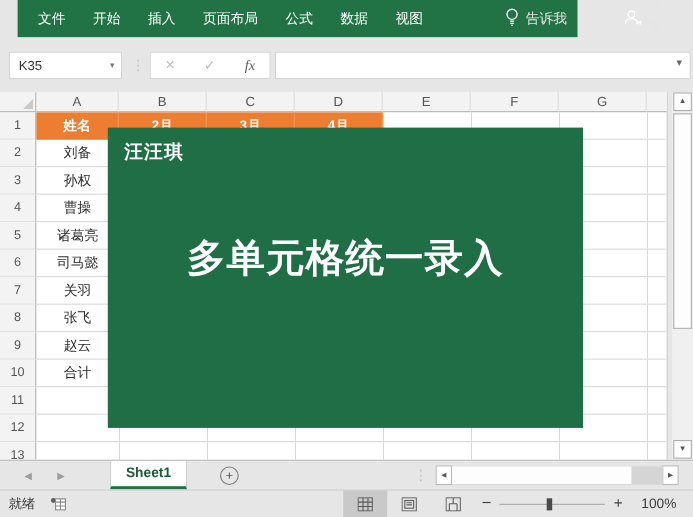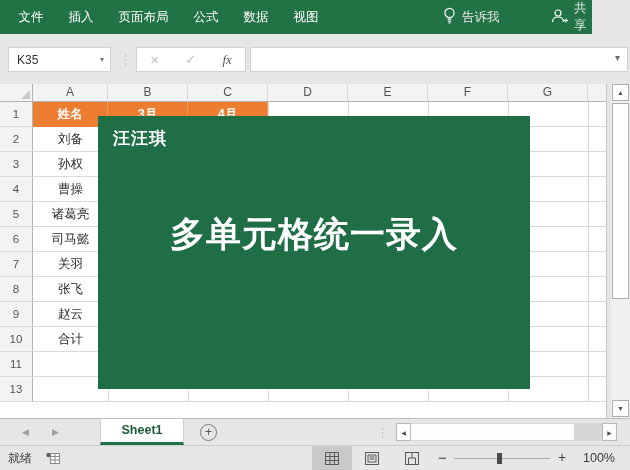--- a/index.html
+++ b/index.html
@@ -5,21 +5,21 @@
   :root{
     --green:#217346; --orange:#ED7D31; --overlay:#1F6E46;
     --chrome:#e6e6e6; --hdrbg:#f3f3f3; --hdrline:#b5b5b5;
     --gridline:#d9d9d9; --boxborder:#d2d2d2; --txt:#3a3a3a;
   }
   *{box-sizing:border-box;margin:0;padding:0;font-family:"Liberation Sans","DejaVu Sans",sans-serif;}
   html,body{width:630px;height:470px;overflow:hidden;}
   body{position:relative;background:var(--chrome);font-size:12px;color:var(--txt);}
 
   
-  .ribbon{position:absolute;left:0;top:0;width:592px;height:34px;background:var(--green);
+  .ribbon{position:absolute;left:16px;top:0;width:509px;height:34px;background:var(--green);
           display:flex;align-items:flex-start;padding-left:6px;}
   .menu-item{color:#fff;font-size:12.5px;padding:0 12.5px;line-height:34px;white-space:nowrap;cursor:default;}
   .ribbon-group{position:absolute;top:0;height:34px;display:flex;align-items:center;gap:6px;color:#e5e5e5;font-size:12.5px;}
   .grp-tellme{left:443px;}
   .grp-share{left:551px;}
 
   
   .fbar{position:absolute;left:0;top:34px;width:630px;height:50px;background:var(--chrome);}
   .namebox{position:absolute;left:8px;top:13px;width:103px;height:25px;background:#fff;border:1px solid var(--boxborder);
            display:flex;align-items:center;padding-left:8px;font-size:12px;color:#333;text-align:right;}
@@ -67,21 +67,21 @@
   .vscroll{position:absolute;left:611px;top:84px;width:19px;height:334px;background:#f0f0f0;}
   .sbtn{position:absolute;left:1px;width:17px;height:17px;background:#fdfdfd;border:1px solid #adadad;
         display:flex;align-items:center;justify-content:center;font-size:7px;color:#555;}
   .vup{top:0;} .vdown{bottom:1px;}
   .vthumb{position:absolute;left:1px;top:19px;width:17px;height:196px;background:#fdfdfd;border:1px solid #adadad;}
 
   
   .tabbar{position:absolute;left:0;top:418px;width:630px;height:27px;background:var(--chrome);border-top:1px solid #bfbfbf;}
   .tnav{position:absolute;top:0;line-height:26px;font-size:9px;color:#9d9d9d;}
   .tprev{left:22px;} .tnext{left:52px;}
-  .sheettab{position:absolute;left:100px;top:0;width:84px;height:26px;background:#fff;
+  .sheettab{position:absolute;left:100px;top:0;width:70px;height:26px;background:#fff;
             border-left:1px solid #cfcfcf;border-right:1px solid #cfcfcf;border-bottom:3px solid var(--green);
             text-align:center;line-height:23px;font-size:12.5px;font-weight:600;color:#1c5c38;}
   .addsheet{position:absolute;left:200px;top:5px;width:17px;height:17px;border:1px solid #7a7a7a;border-radius:50%;
             text-align:center;line-height:14px;font-size:12px;color:#555;background:transparent;}
   .dots2{left:376px;}
   .hscroll{position:absolute;left:396px;top:4px;width:221px;height:18px;display:flex;}
   .hbtn{width:15px;height:18px;background:#fdfdfd;border:1px solid #b9b9b9;display:flex;align-items:center;
         justify-content:center;font-size:6px;color:#555;}
   .htrack{flex:1;position:relative;background:#fdfdfd;border-top:1px solid #d9d9d9;border-bottom:1px solid #d9d9d9;}
   .hthumb{position:absolute;right:0;top:0;width:28px;height:16px;background:#d5d5d5;}
@@ -97,20 +97,21 @@
   .ztrack{position:absolute;left:454px;top:12px;width:96px;height:1px;background:#a8a8a8;}
   .zthumb{position:absolute;left:497px;top:7px;width:5px;height:11px;background:#4a4a4a;}
   .zplus{position:absolute;left:558px;top:0;line-height:23px;font-size:14px;color:#444;}
   .zlabel{position:absolute;right:15px;top:0;line-height:24px;font-size:12.5px;color:#3a3a3a;}
 </style>
 </head>
 <body>
 
 <div class="ribbon">
   <div class="menu-item">文件</div>
+  <div class="menu-item">开始</div>
   <div class="menu-item">插入</div>
   <div class="menu-item">页面布局</div>
   <div class="menu-item">公式</div>
   <div class="menu-item">数据</div>
   <div class="menu-item">视图</div>
 
   <div class="ribbon-group grp-tellme">
     <span>
       <svg width="13" height="17" viewBox="0 0 13 17">
           <circle cx="6.5" cy="6" r="4.6" fill="none" stroke="#fff" stroke-width="1.2"></circle>
@@ -164,20 +165,21 @@
     <div class="colhdr">F</div>
     <div class="colhdr">G</div>
     <div class="colfill"></div>
   </div>
 
   <div class="rows">
     <div class="row">
       <div class="rowhdr">1</div>
       <div class="cells">
         <div class="hcell w75">姓名</div>
+        <div class="hcell">2月</div>
         <div class="hcell">3月</div>
         <div class="hcell">4月</div>
       </div>
     </div>
     <div class="row">
       <div class="rowhdr">2</div>
       <div class="cells">
         <div class="namecell">刘备</div>
       </div>
     </div>
@@ -224,20 +226,24 @@
       </div>
     </div>
     <div class="row">
       <div class="rowhdr">10</div>
       <div class="cells">
         <div class="namecell">合计</div>
       </div>
     </div>
     <div class="row">
       <div class="rowhdr">11</div>
+      <div class="cells"></div>
+    </div>
+    <div class="row">
+      <div class="rowhdr">12</div>
       <div class="cells"></div>
     </div>
     <div class="row">
       <div class="rowhdr">13</div>
       <div class="cells"></div>
     </div>
   </div>
 </div>
 
 <div class="overlay">

